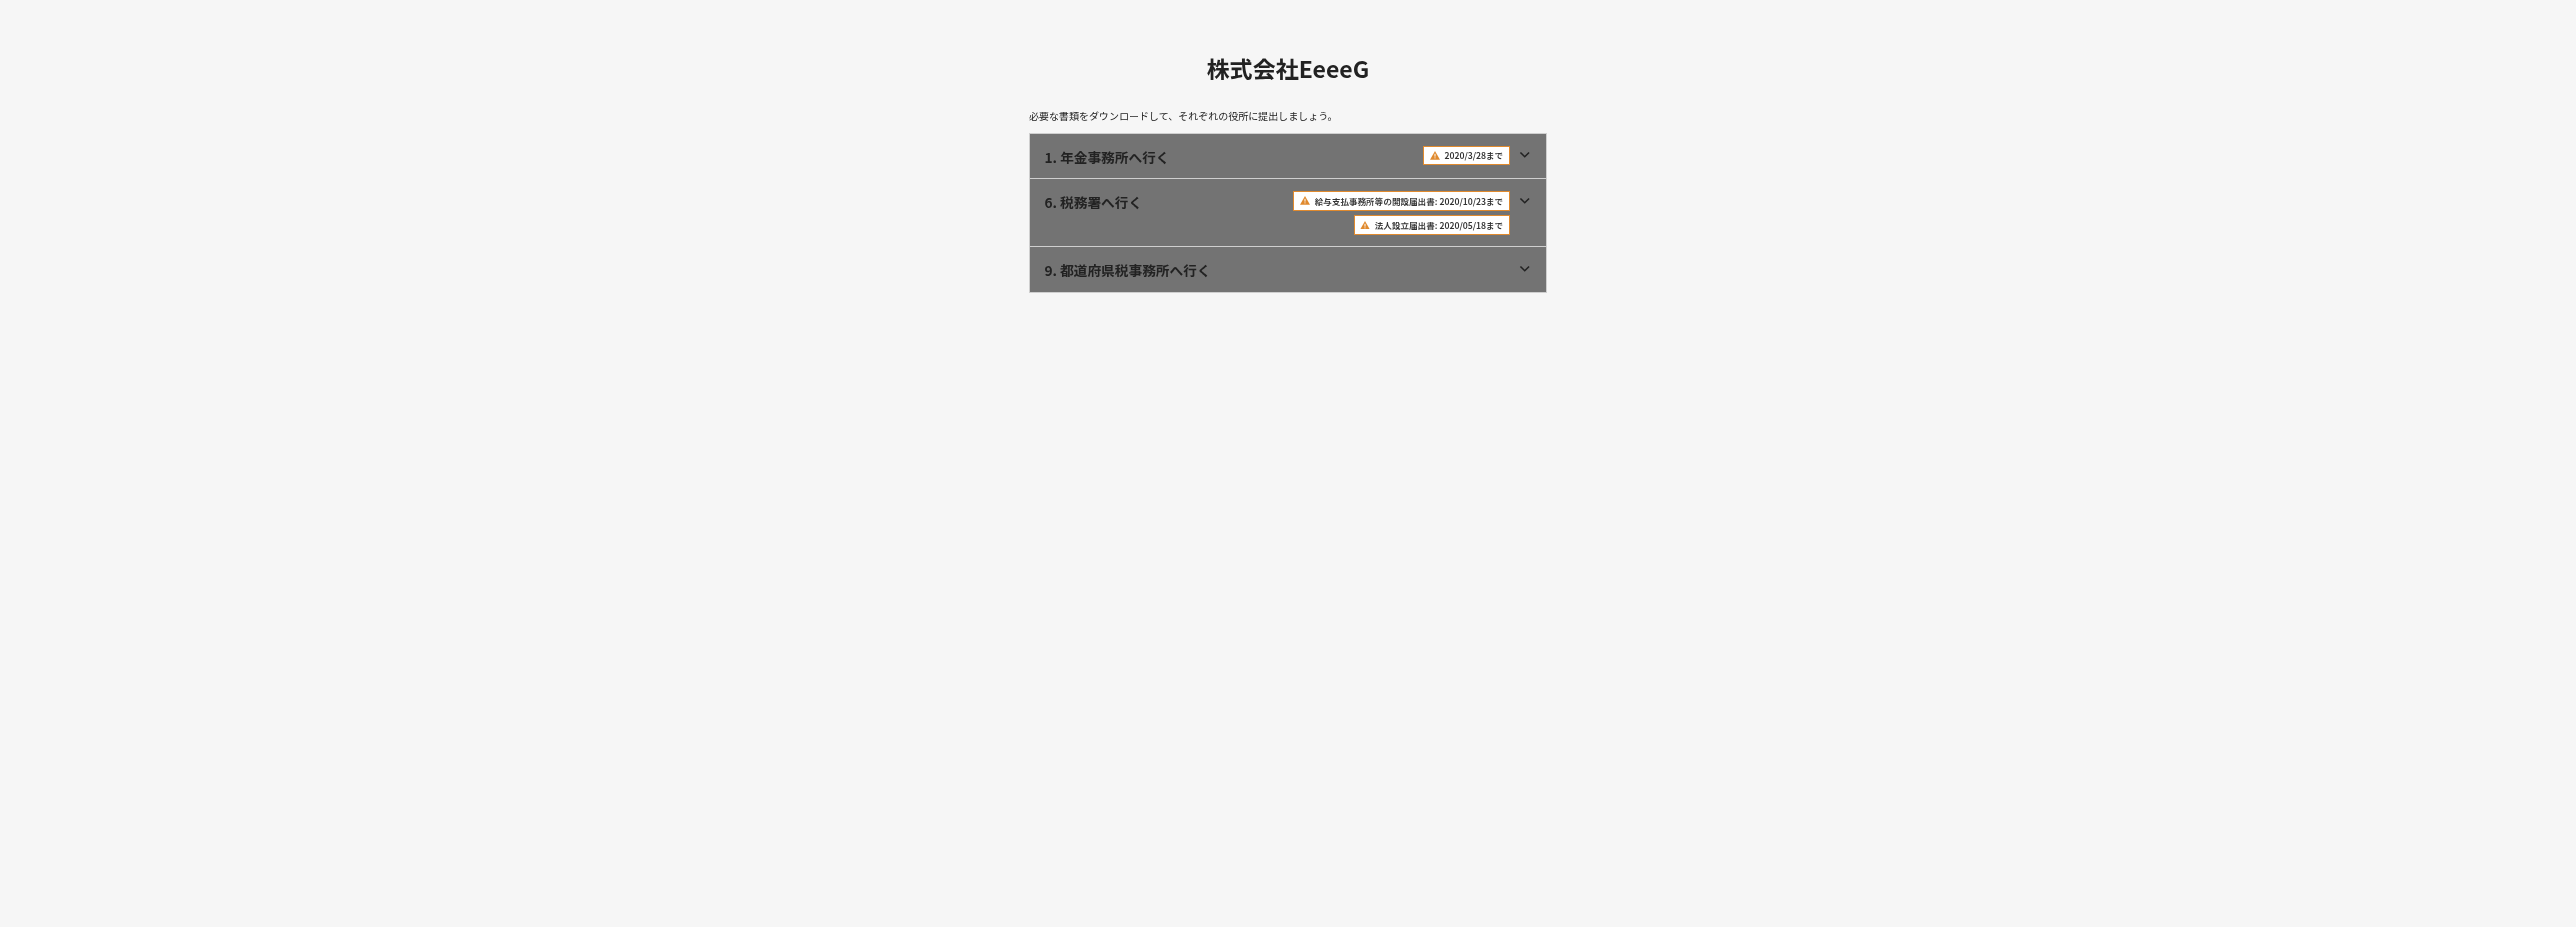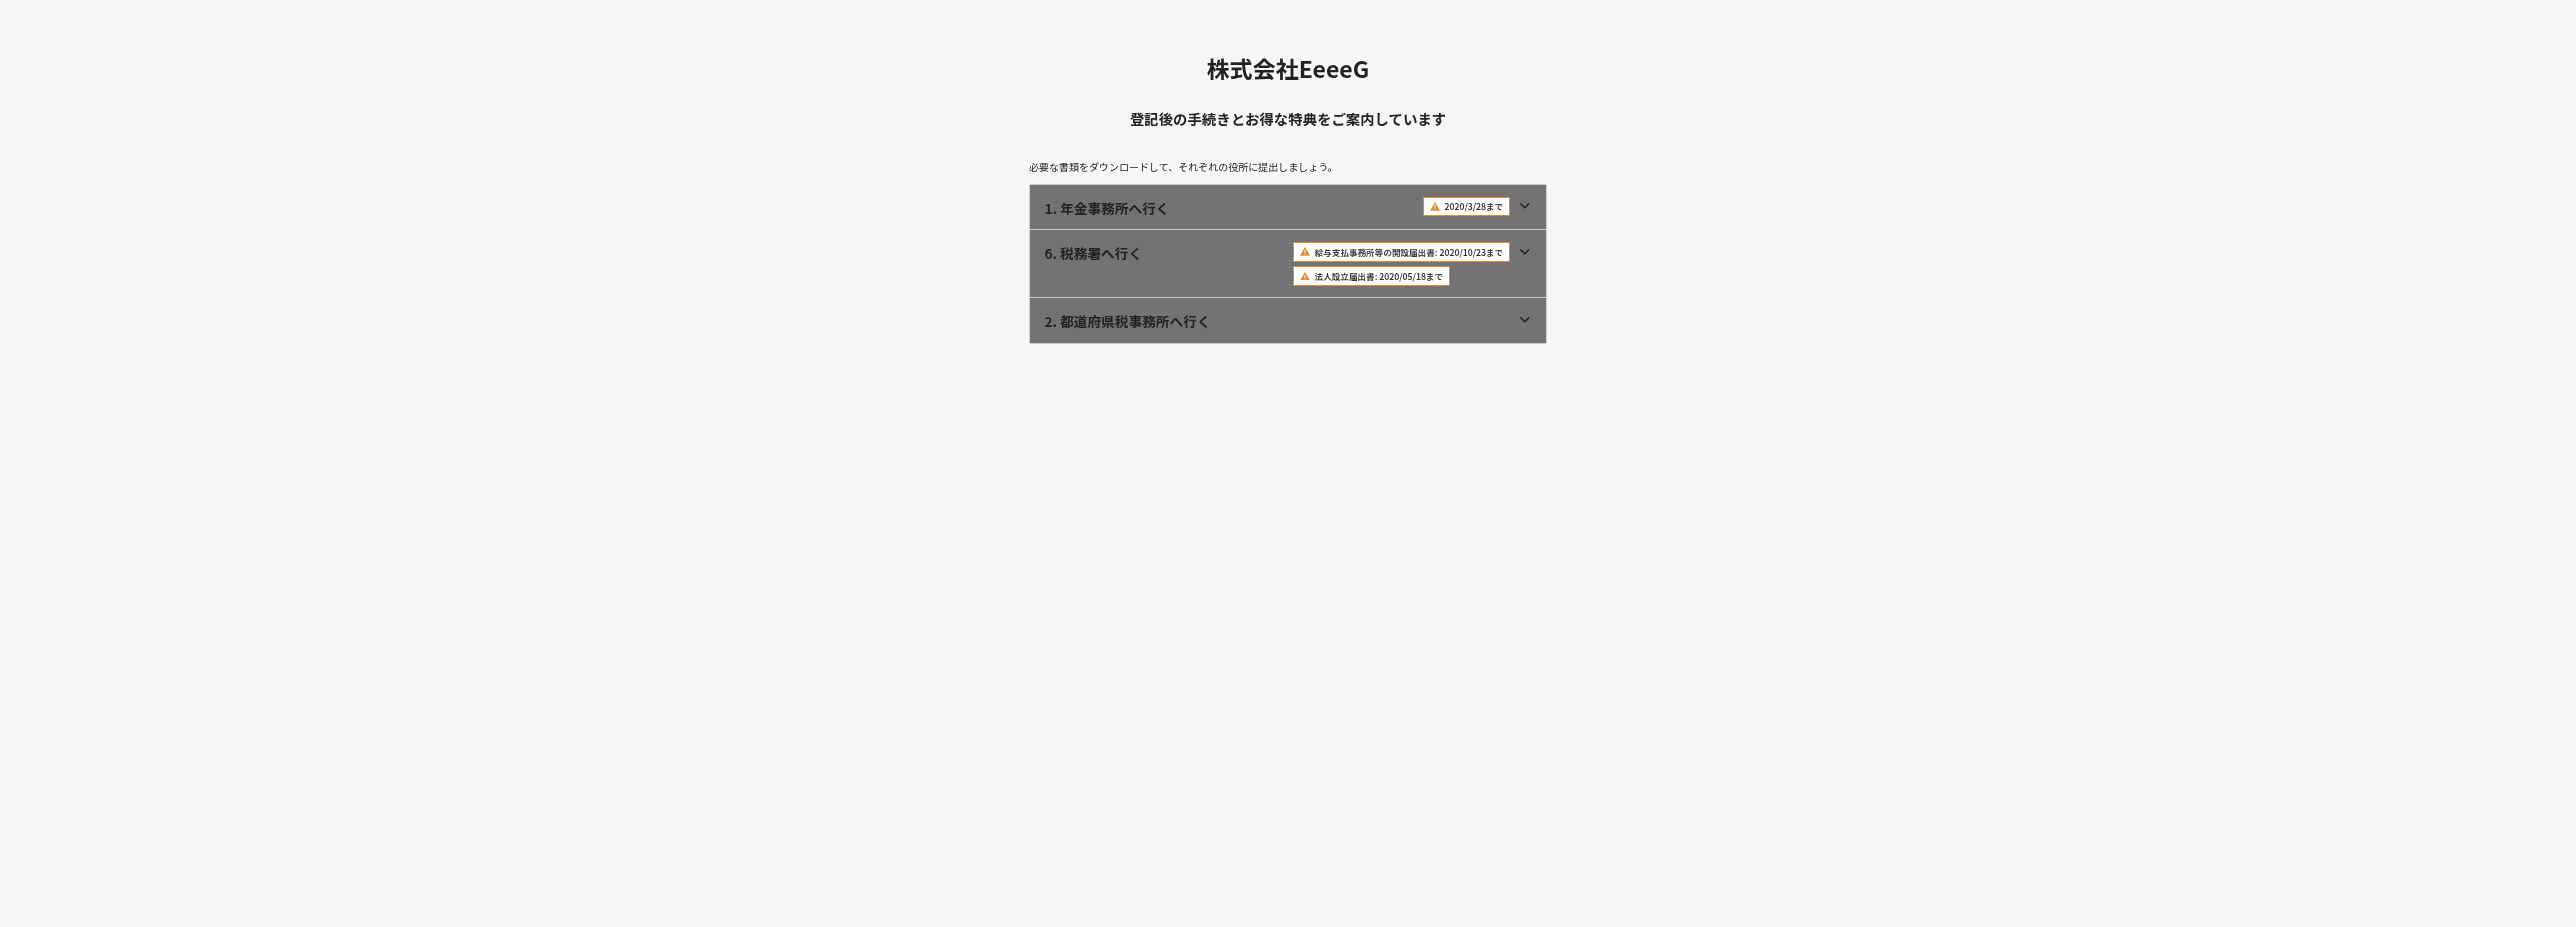--- a/index.html
+++ b/index.html
@@ -83,21 +83,21 @@
     display: flex;
     align-items: flex-start;
     gap: 8.6px;
     flex: 1 1 auto;
     justify-content: flex-end;
   }
   .badges {
     display: flex;
     flex-direction: column;
     gap: 4.3px;
-    align-items: flex-start;
+    align-items: flex-end;
   }
   .badge {
     border: 0.7px solid #e08a2e;
     color: #333;
     font-size: 8.6px;
     padding: 2.9px 5.8px;
     display: inline-flex;
     align-items: center;
     gap: 4.3px;
     font-weight: 600;
@@ -121,21 +121,20 @@
   .chevron svg { display: block; }
 </style>
 </head>
 <body>
 
 <div class="container">
 
   <h1 class="page-title">株式会社EeeeG</h1>
 
 
-  <h2 class="subtitle">登記後の手続きとお得な特典をご案内しています</h2>
 
   <p class="instructions">必要な書類をダウンロードして、それぞれの役所に提出しましょう。</p>
 
   <div class="accordion">
 
     <div class="accordion-item">
       <div class="item-left">1. 年金事務所へ行く</div>
       <div class="item-right">
         <div class="badges">
           <span class="badge">
@@ -184,21 +183,21 @@
         </div>
         <span class="chevron">
           <svg width="11.5" height="7.2" viewBox="0 0 16 10">
               <path d="M2 2 L8 8 L14 2" fill="none" stroke="#222" stroke-width="2.2"></path>
             </svg>
         </span>
       </div>
     </div>
 
     <div class="accordion-item">
-      <div class="item-left">2. 都道府県税事務所へ行く</div>
+      <div class="item-left">9. 都道府県税事務所へ行く</div>
       <div class="item-right">
         <div class="badges"></div>
         <span class="chevron">
           <svg width="11.5" height="7.2" viewBox="0 0 16 10">
               <path d="M2 2 L8 8 L14 2" fill="none" stroke="#222" stroke-width="2.2"></path>
             </svg>
         </span>
       </div>
     </div>
 

